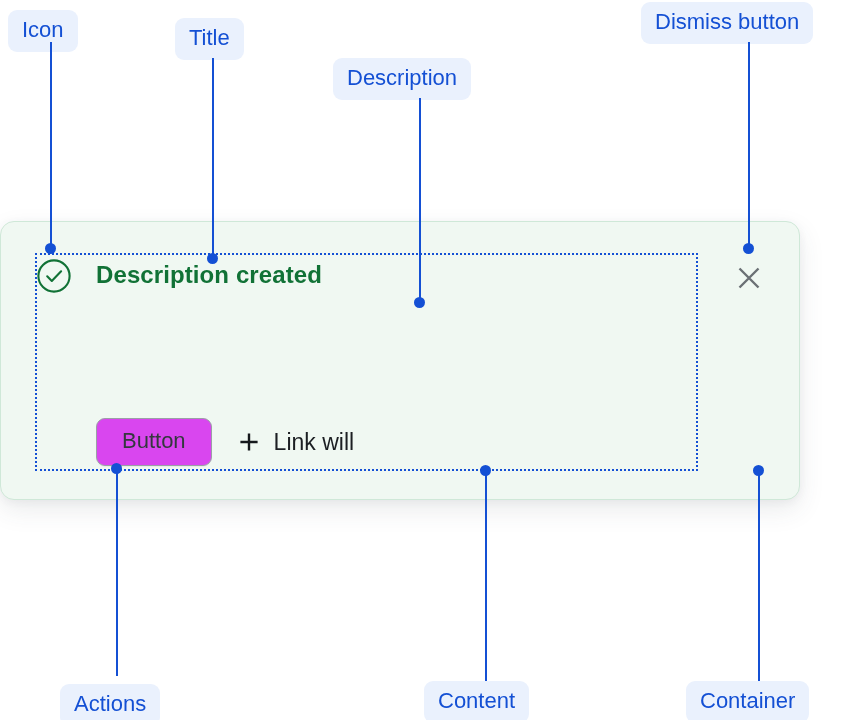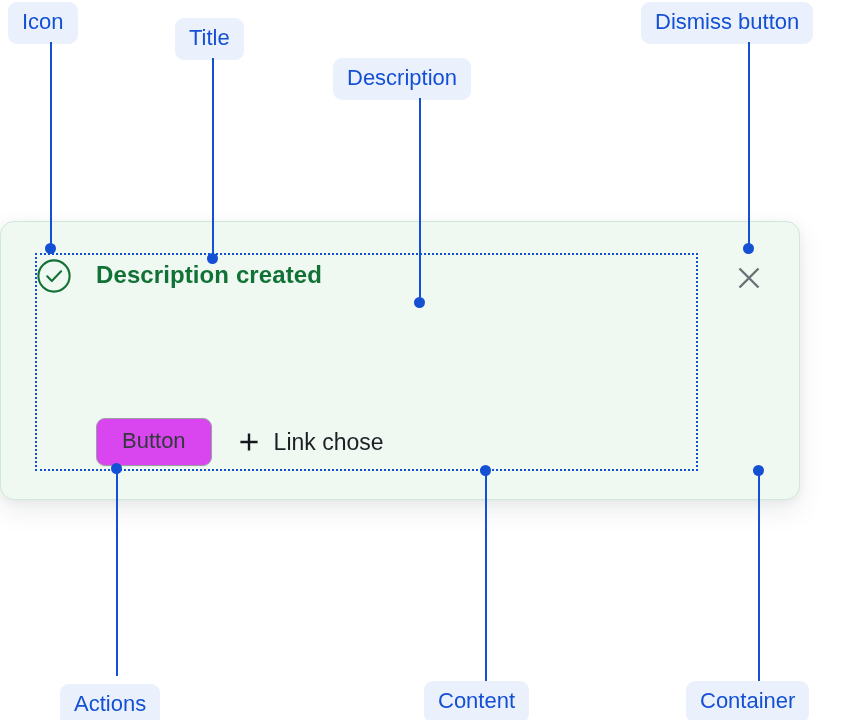--- a/index.html
+++ b/index.html
@@ -170,33 +170,33 @@
 
 
   <div class="actions-row">
     <button class="btn">Button</button>
     <span class="link-action">
       <span class="plus-icon">
         <svg viewBox="0 0 22 22" width="22" height="22" aria-hidden="true">
           <path d="M11 2.4 V19.6 M2.4 11 H19.6" stroke="#15181c" stroke-width="2.4" stroke-linecap="butt"></path>
         </svg>
       </span>
-      <span class="link-label">Link chose</span>
+      <span class="link-label">Link will</span>
     </span>
   </div>
 
   <button class="dismiss-btn">
     <svg viewBox="0 0 34 34" width="34" height="34" aria-hidden="true">
       <path d="M7.5 7.5 L26.5 26.5 M26.5 7.5 L7.5 26.5" stroke="#6b7075" stroke-width="2.4" stroke-linecap="butt"></path>
     </svg>
   </button>
 
   <div class="content-outline"></div>
 
-  <div class="chip" style="left:8px; top:2px;">Icon</div>
+  <div class="chip" style="left:8px; top:10px;">Icon</div>
   <div class="leader" style="left:50px; top:42px; height:207px;"></div>
   <div class="dot" style="left:45px; top:243px;"></div>
 
   <div class="chip" style="left:175px; top:18px;">Title</div>
   <div class="leader" style="left:212px; top:58px; height:201px;"></div>
   <div class="dot" style="left:207px; top:253px;"></div>
 
   <div class="chip" style="left:333px; top:58px;text-align:center;">Description</div>
   <div class="leader" style="left:419px; top:98px; height:205px;"></div>
   <div class="dot" style="left:414px; top:297px;"></div>

